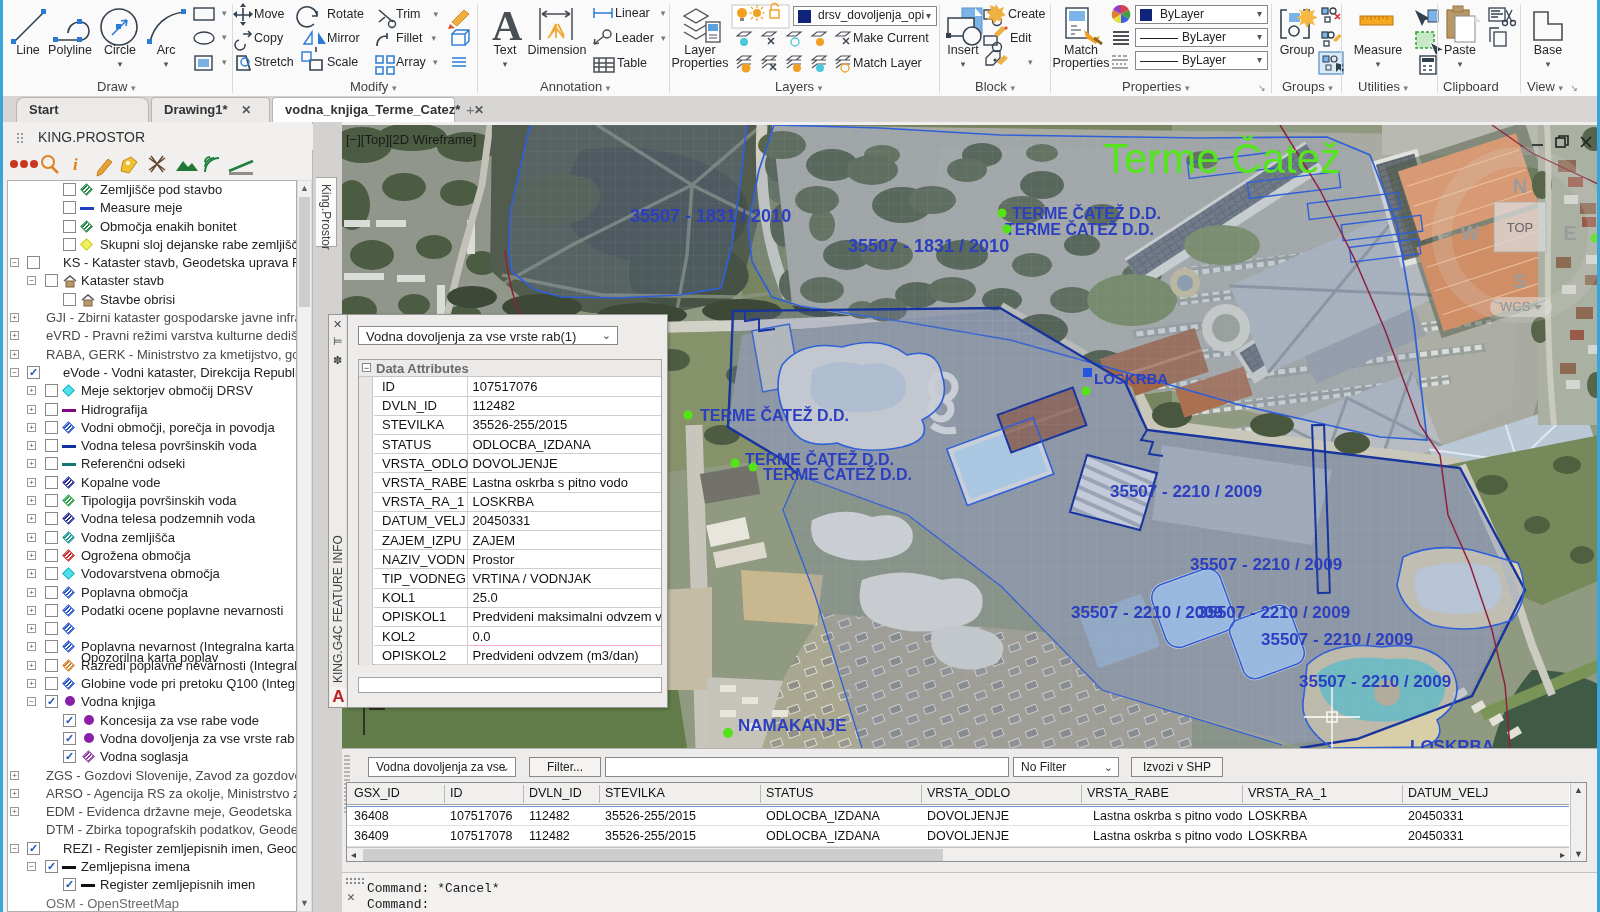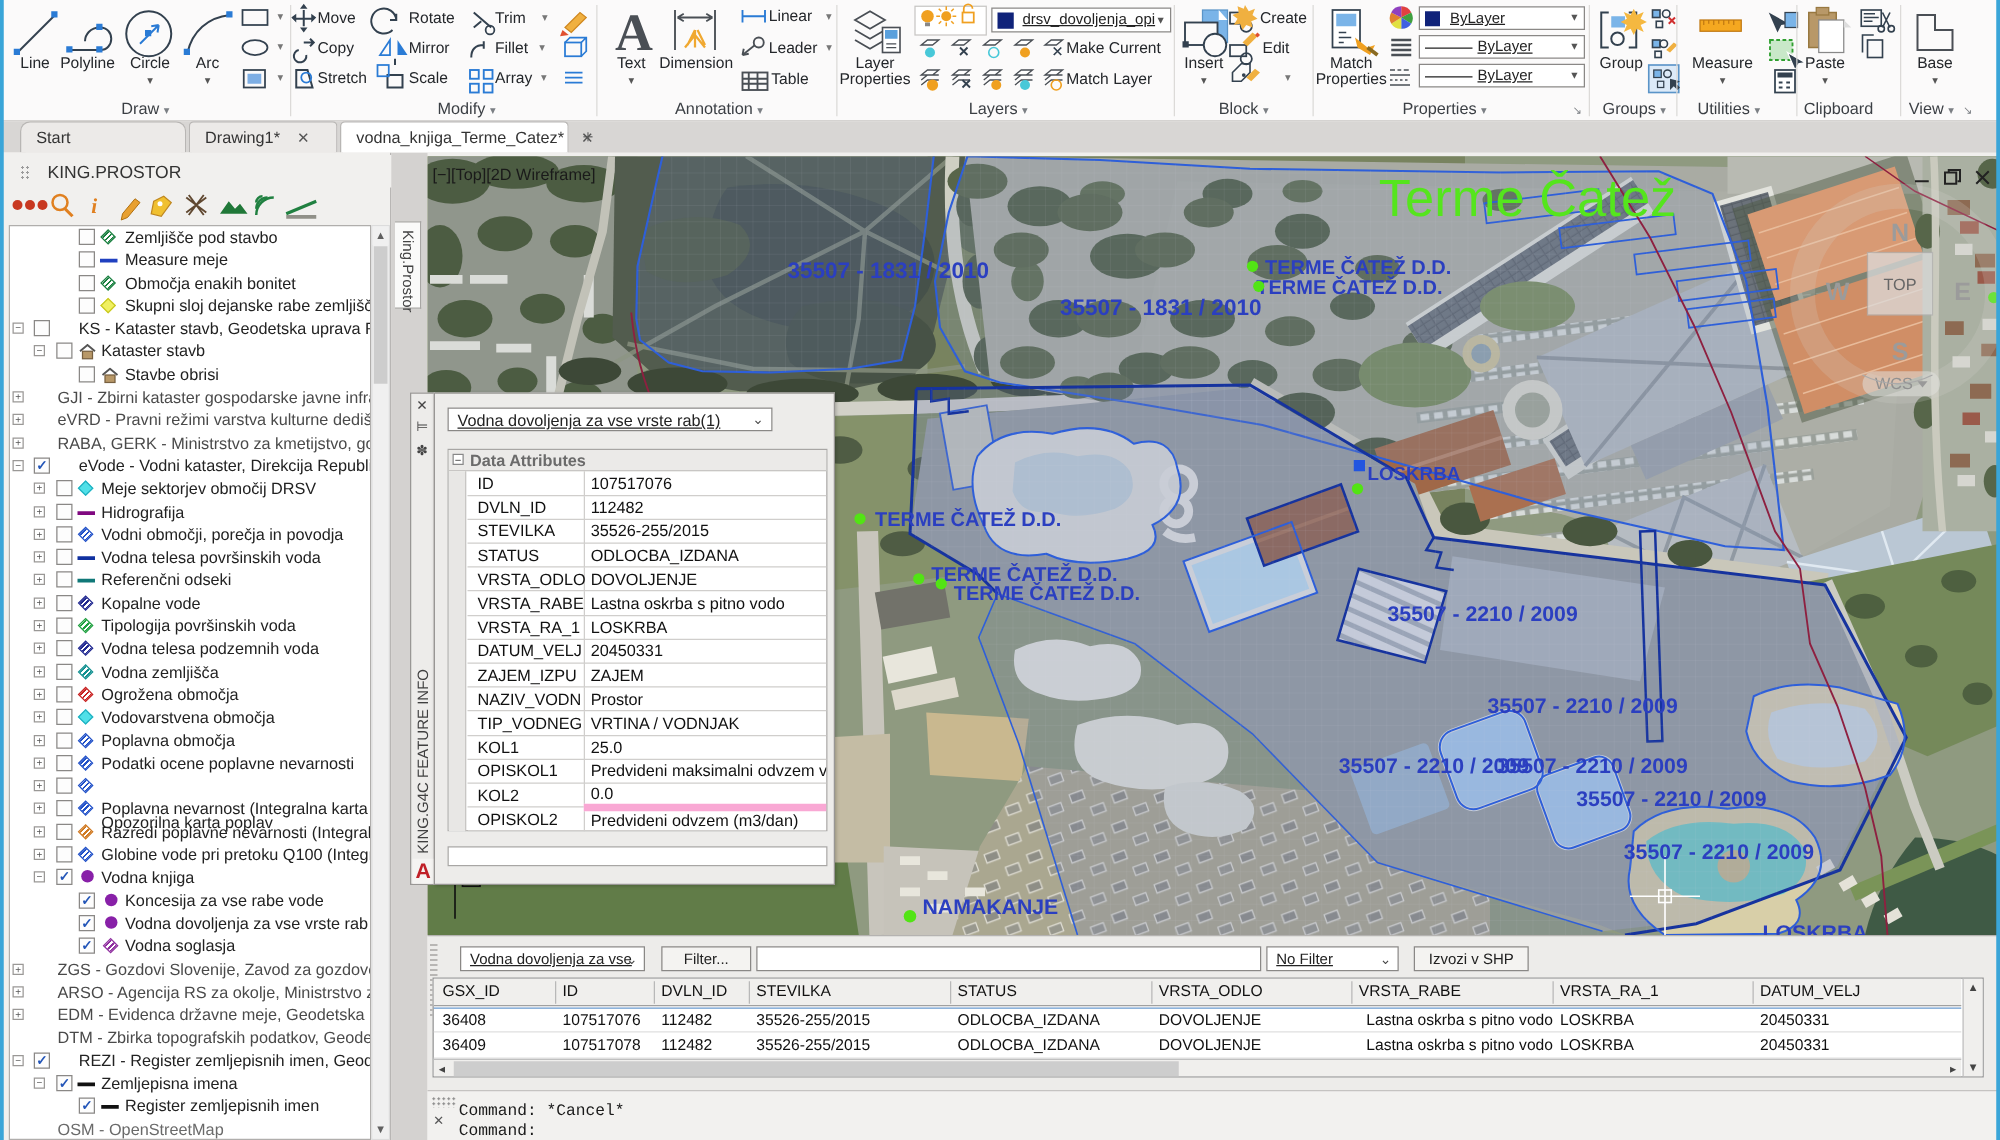--- a/index.html
+++ b/index.html
@@ -7,21 +7,21 @@
 .abs { position:absolute; }
 
 #ribbon { position:absolute; left:0; top:0; width:1600px; height:97px; background:#fbfafa; border-bottom:1px solid #d5d3d1; }
 .rdiv { position:absolute; top:4px; height:89px; width:1px; background:#dcdad8; }
 .plabel { position:absolute; top:79px; font-size:13px; color:#3b3f44; white-space:nowrap; }
 .plabel .da { color:#7b7f84; font-size:9px; }
 .bigbtn { position:absolute; text-align:center; font-size:12.5px; color:#24272b; line-height:13px; }
 .smallbtn { position:absolute; font-size:12.5px; color:#24272b; white-space:nowrap; display:flex; align-items:center; gap:5px; }
 
 #tabrow { position:absolute; left:0; top:97px; width:1600px; height:25px; background:#d8d6d4; }
-.ftab { position:absolute; top:0px; height:25px; white-space:nowrap; background:#eceae8; border:1px solid #b8b6b4; border-bottom:none; border-radius:4px 4px 0 0; font-size:13px; color:#333; padding:4px 12px 0 12px; }
+.ftab { position:absolute; top:0px; height:25px; white-space:nowrap; background:#eceae8; border:1px solid #b8b6b4; border-bottom:none; border-radius:4px 4px 0 0; font-size:13px; color:#333; padding:4px 12px 0 12px;font-weight:bold; }
 .ftab.active { background:#ffffff; z-index:2; }
 .tabx { color:#555; margin-left:10px; font-size:12px; }
 
 #leftpanel { position:absolute; left:0; top:122px; width:313px; height:790px; background:#f1f0ee; border-right:1px solid #b8b6b4; }
 #lp-title { position:absolute; left:0; top:2px; width:313px; height:26px; background:#f1f0ee; font-size:14px; color:#333; padding:5px 0 0 38px; }
 #lp-icons { position:absolute; left:0; top:30px; width:313px; height:26px; }
 #treebox { position:absolute; left:7px; top:58px; width:290px; height:732px; background:#ffffff; border:1px solid #b0aeac; overflow:hidden; }
 .trow { position:relative; height:18.3px; white-space:nowrap; font-size:13px; color:#222; }
 .trow span { position:absolute; top:1px; }
 .exp { width:9px; height:9px; border:1px solid #9a9896; background:#fff; font-size:8px; line-height:7px; text-align:center; color:#555; top:4px !important; }
@@ -44,21 +44,21 @@
 
 #fitab { position:absolute; left:328px; top:314px; width:20px; height:394px; background:#edecea; border:1px solid #999795; }
 #fitab .vt { position:absolute; left:2px; top:108px; width:16px; height:260px; font-size:12px; color:#3f3f3f; writing-mode:vertical-rl; transform:rotate(180deg); white-space:nowrap; }
 #fitab .alogo { position:absolute; left:1px; top:372px; font-size:17px; font-weight:bold; color:#c02028; background:#f5f4f2; width:17px; height:20px; text-align:center; }
 .fico { position:absolute; left:4px; font-size:11px; color:#444; }
 #dialog { position:absolute; left:347px; top:314px; width:321px; height:394px; background:#edecea; border:1px solid #989694; box-shadow:1px 1px 3px rgba(0,0,0,.25); }
 
 #bottom { position:absolute; left:342px; top:748px; width:1258px; height:124px; background:#edecea; border-top:1px solid #b5b3b1; }
 #cmdline { position:absolute; left:342px; top:872px; width:1258px; height:40px; background:#f2f1ef; border-top:1px solid #c5c3c1; font-family:"Liberation Mono", monospace; font-size:13px; color:#1a1a1a; }
 .wbtn { position:absolute; background:#f4f3f1; border:1px solid #8a8886; font-size:12px; color:#222; text-align:center; }
-.wsel { position:absolute; background:#ffffff; border:1px solid #8a8886; font-size:12px; color:#222; white-space:nowrap; overflow:hidden;text-decoration:underline; }
+.wsel { position:absolute; background:#ffffff; border:1px solid #8a8886; font-size:12px; color:#222; white-space:nowrap; overflow:hidden; }
 #blueL { position:absolute; left:0; top:0; width:3px; height:912px; background:#3aa5d8; z-index:50; }
 #blueR { position:absolute; right:0; top:0; width:3px; height:912px; background:#3aa5d8; z-index:50; }
 </style>
 </head>
 <body>
 <div id="blueL"></div>
 <div id="blueR"></div>
 <div id="ribbon">
 <svg class="abs" style="left:0;top:0;" width="1600" height="97" viewBox="0 0 1600 97">
 
@@ -1096,21 +1096,21 @@
       <tr style="height:19.2px;">
             <td style="border:1px solid #d0cecc;border-top:none;border-left:none;padding-left:8px;">KOL1</td>
             <td style="border-bottom:1px solid #d0cecc;padding-left:5px;">25.0</td>
           </tr>
       <tr style="height:19.2px;">
             <td style="border:1px solid #d0cecc;border-top:none;border-left:none;padding-left:8px;">OPISKOL1</td>
             <td style="border-bottom:1px solid #d0cecc;padding-left:5px;white-space:nowrap;overflow:hidden;">Predvideni maksimalni odvzem vode (</td>
           </tr>
       <tr style="height:19.2px;">
             <td style="border:1px solid #d0cecc;border-top:none;border-left:none;padding-left:8px;">KOL2</td>
-            <td style="border-bottom:6px solid #f9a8d4;padding-left:5px;margin-left:40px;">0.0</td>
+            <td style="border-bottom:1px solid #f9a8d4;padding-left:5px;margin-left:40px;">0.0</td>
           </tr>
       <tr style="height:19.2px;margin-top:32px;">
             <td style="border:1px solid #d0cecc;border-top:none;border-left:none;padding-left:8px;">OPISKOL2</td>
             <td style="border-bottom:1px solid #d0cecc;padding-left:5px;">Predvideni odvzem (m3/dan)</td>
           </tr>
     </tbody>
       </table>
   </div>
   <div style="position:absolute;left:10px;top:362px;width:304px;height:16px;border:1px solid #a8a6a4;background:#fff;"></div>
 </div>

